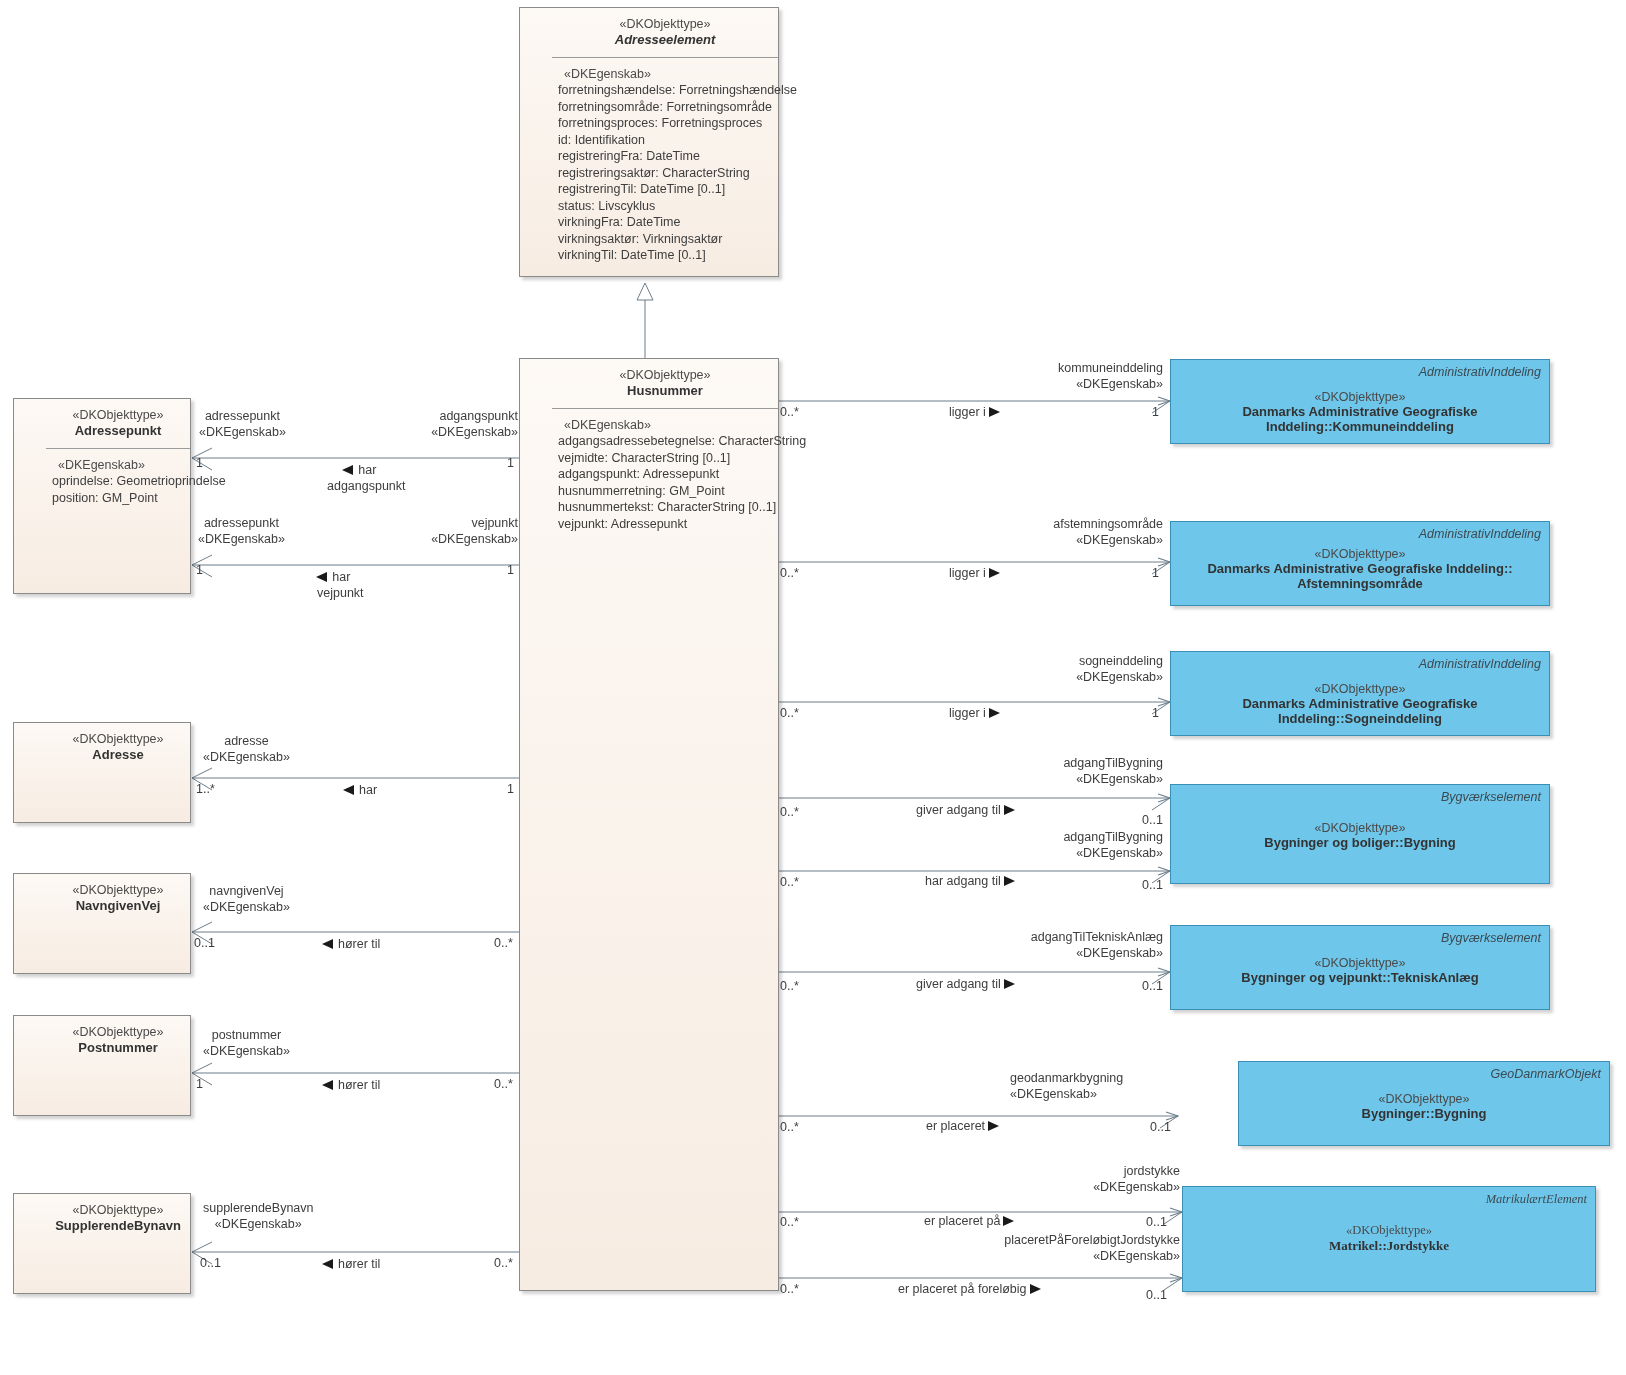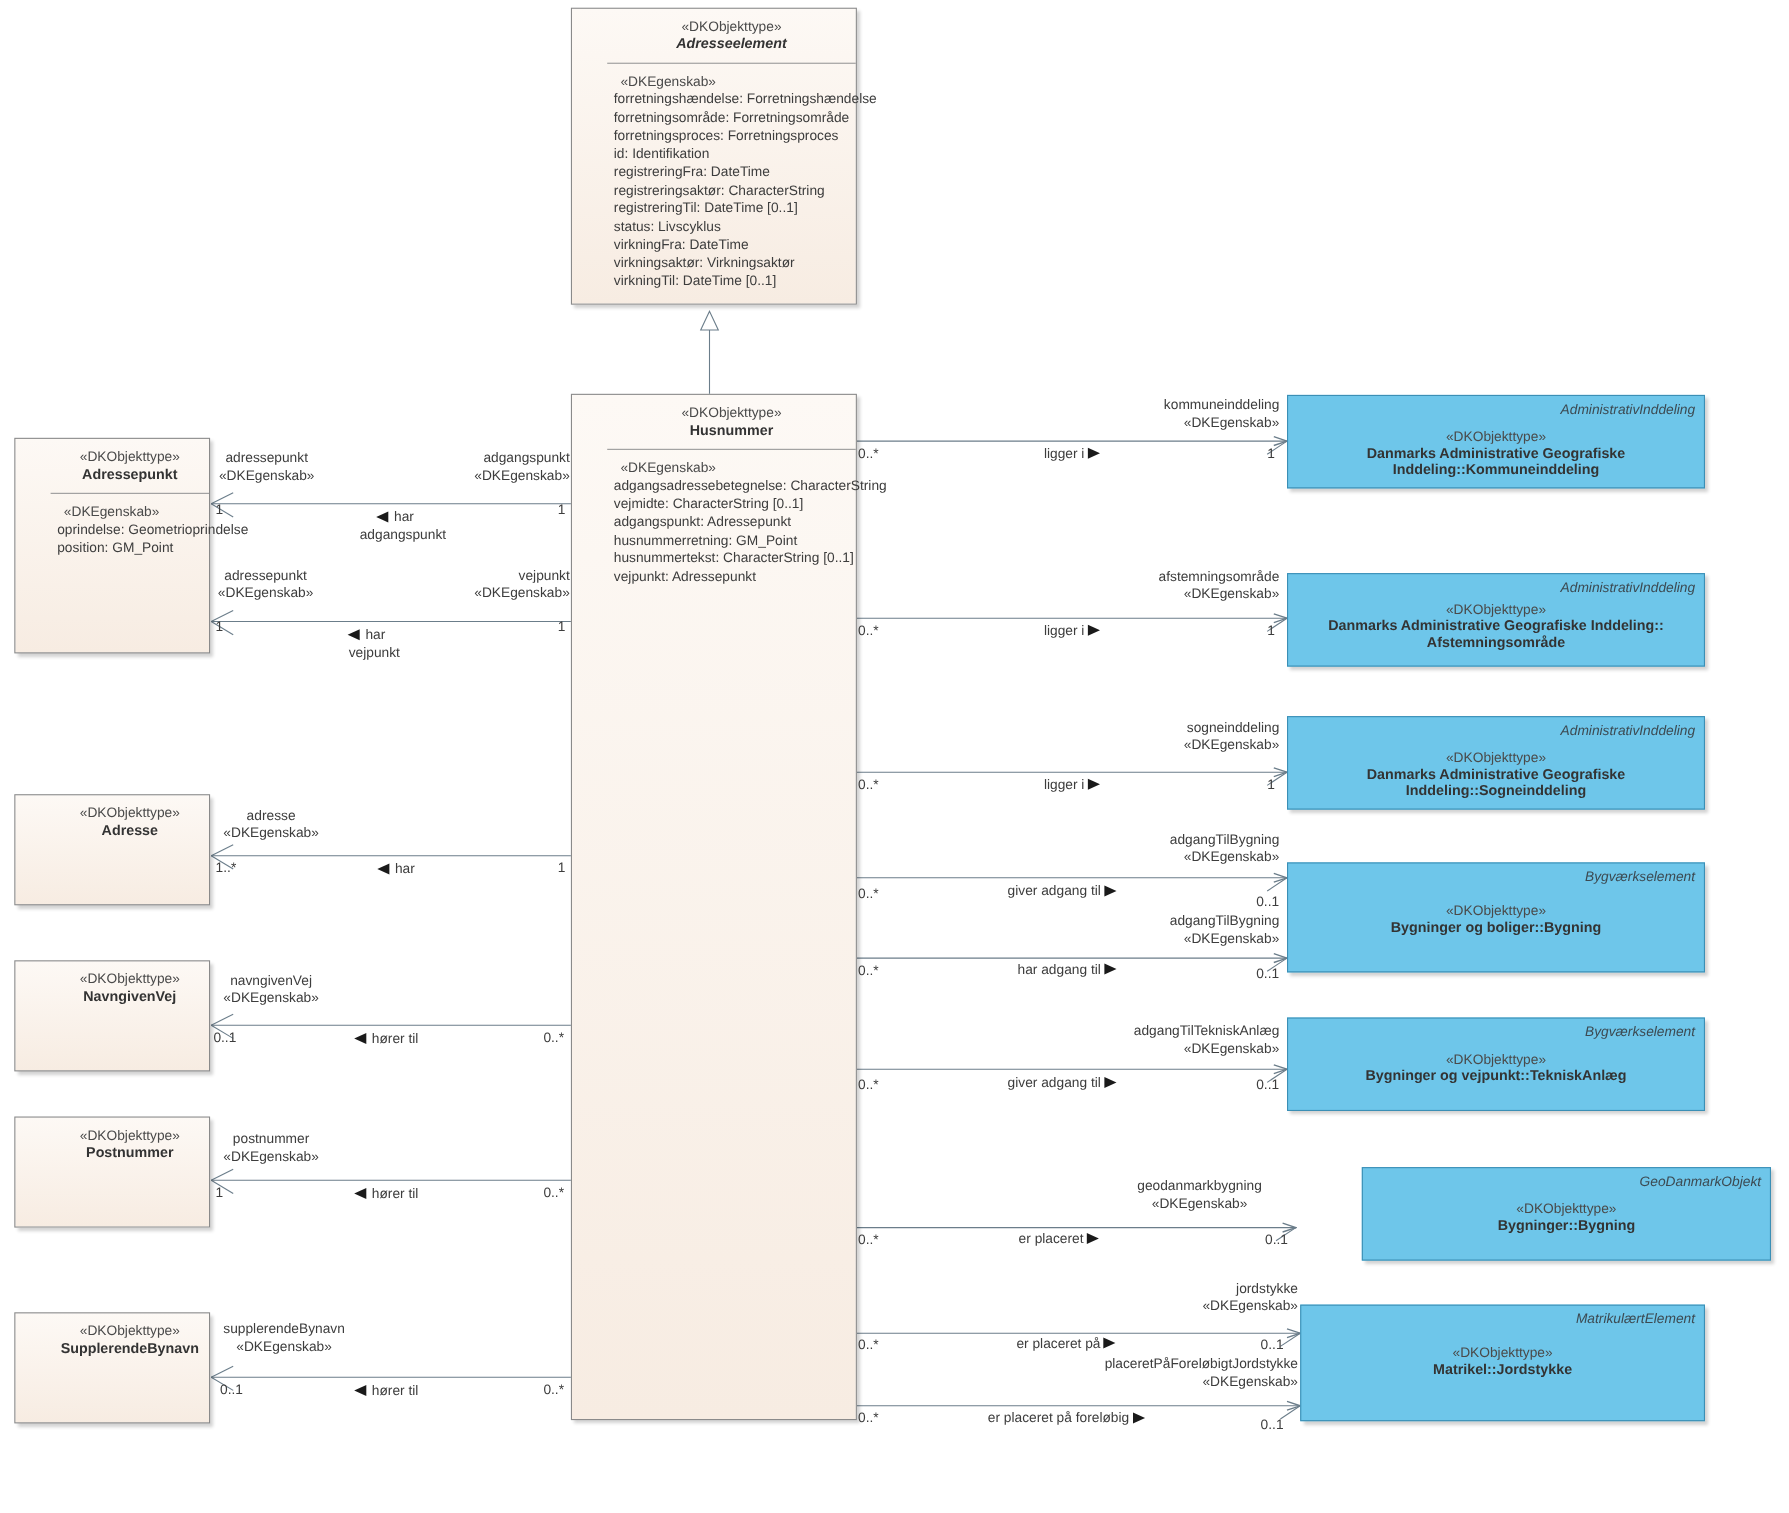--- a/index.html
+++ b/index.html
@@ -348,21 +348,21 @@
   </div>
 
   <div class="uml-class blue" style="left:1238px; top:1061px; width:372px; height:85px;">
     <span class="corner-stereo">GeoDanmarkObjekt</span>
     <div class="blue-center" style="top:30px;">
       <span class="stereo">«DKObjekttype»</span>
       <span class="cls-name">Bygninger::Bygning</span>
     </div>
   </div>
 
-  <div class="uml-class blue" style="left:1182px; top:1186px; width:368px; height:106px;">
+  <div class="uml-class blue" style="left:1182px; top:1186px; width:414px; height:106px;font-family:Liberation Serif, serif;">
     <span class="corner-stereo">MatrikulærtElement</span>
     <div class="blue-center" style="top:36px;">
       <span class="stereo">«DKObjekttype»</span>
       <span class="cls-name">Matrikel::Jordstykke</span>
     </div>
   </div>
 
   <div class="lbl role" style="left:199px; top:408px;">
     <span>adressepunkt</span><br>
     <span>«DKEgenskab»</span>
@@ -486,21 +486,21 @@
   <div class="lbl role" style="left:1000px; top:929px; width:163px; text-align:right;">
     <span>adgangTilTekniskAnlæg</span><br>
     <span>«DKEgenskab»</span>
   </div>
   <div class="lbl mult" style="left:780px; top:978px;"><span>0..*</span></div>
   <div class="lbl mult" style="left:1142px; top:978px;"><span>0..1</span></div>
   <div class="lbl name" style="left:916px; top:976px;">
     <span>giver adgang til</span><span class="tri right"></span>
   </div>
 
-  <div class="lbl role" style="left:1010px; top:1070px; width:161px; text-align:center;">
+  <div class="lbl role" style="left:1010px; top:1070px; width:161px; text-align:left;">
     <span>geodanmarkbygning</span><br>
     <span>«DKEgenskab»</span>
   </div>
   <div class="lbl mult" style="left:780px; top:1119px;"><span>0..*</span></div>
   <div class="lbl mult" style="left:1150px; top:1119px;"><span>0..1</span></div>
   <div class="lbl name" style="left:926px; top:1118px;">
     <span>er placeret</span><span class="tri right"></span>
   </div>
 
   <div class="lbl role" style="left:1020px; top:1163px; width:160px; text-align:right;">

